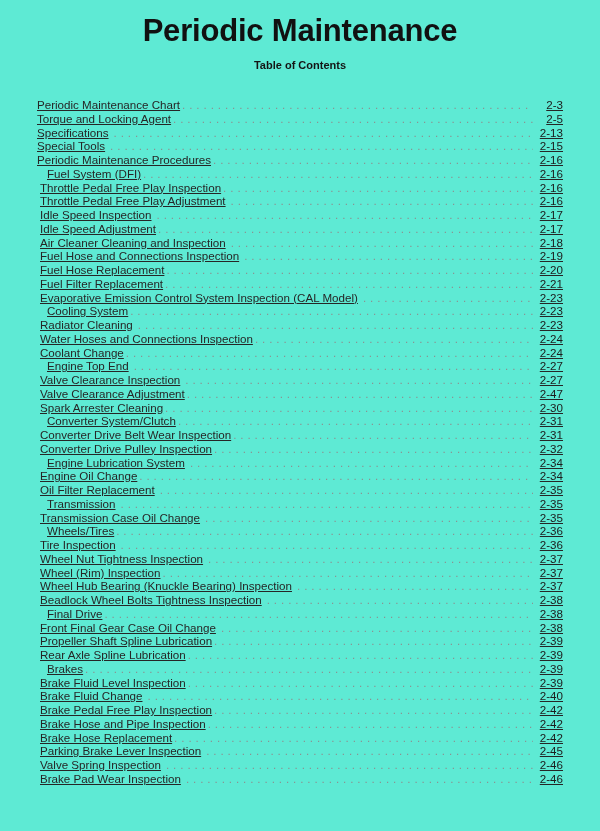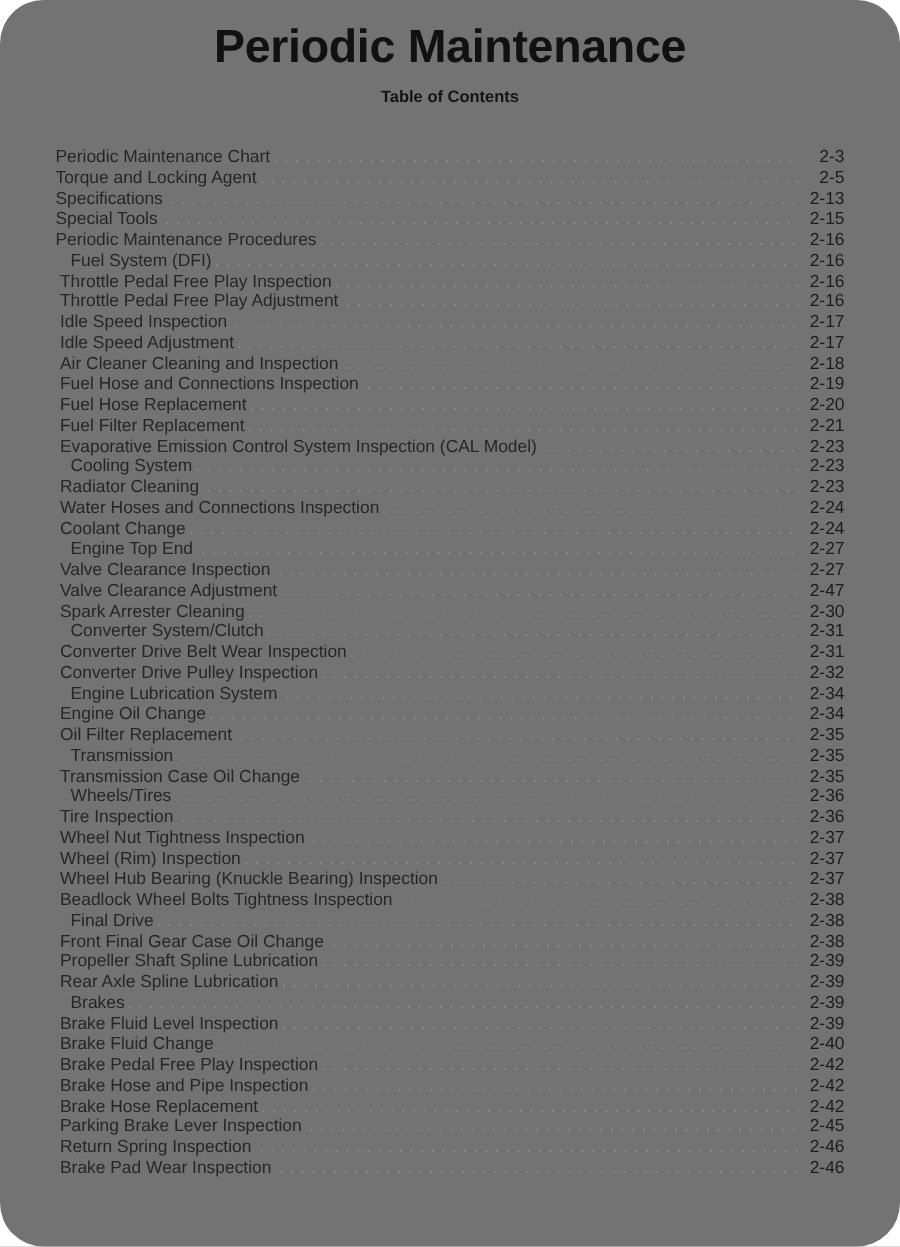--- a/index.html
+++ b/index.html
@@ -12,23 +12,22 @@
     height: 831px;
     overflow: hidden;
     font-family: "Liberation Sans", sans-serif;
     color: #1a1a1a;
     -webkit-font-smoothing: antialiased;
   }
   .page {
     position: relative;
     width: 600px;
     height: 831px;
-    background: #737373;
+    background: #5eead4;
     box-sizing: border-box;
-    border-radius: 29px;
   }
   .doc-title {
     text-align: center;
     font-size: 31px;
     font-weight: bold;
     letter-spacing: -0.2px;
     margin: 0;
     padding-top: 14px;
     line-height: 1.08;
     color: #111111;
@@ -53,20 +52,21 @@
   .toc-entry {
     display: flex;
     align-items: flex-end;
     font-size: 11.6px;
     line-height: 13.75px;
     height: 13.75px;
     color: #262626;
     white-space: nowrap;
     padding-right: 37px;
     box-sizing: border-box;
+    text-decoration: underline;
   }
   .toc-label {
     flex: 0 0 auto;
     padding-right: 2px;
   }
   .toc-leader {
     flex: 1 1 auto;
     overflow: hidden;
     position: relative;
     height: 13.75px;
@@ -338,21 +338,21 @@
         <span class="toc-label">Brake Hose Replacement</span>
         <span class="toc-leader"></span>
         <span class="toc-page">2-42</span>
       </li>
       <li class="toc-entry lvl2">
         <span class="toc-label gap-label">Parking Brake Lever Inspection</span>
         <span class="toc-leader"></span>
         <span class="toc-page">2-45</span>
       </li>
       <li class="toc-entry lvl2">
-        <span class="toc-label gap-label">Return Spring Inspection</span>
+        <span class="toc-label gap-label">Valve Spring Inspection</span>
         <span class="toc-leader"></span>
         <span class="toc-page">2-46</span>
       </li>
       <li class="toc-entry lvl2">
         <span class="toc-label gap-label">Brake Pad Wear Inspection</span>
         <span class="toc-leader"></span>
         <span class="toc-page">2-46</span>
       </li>
     </ul>
 

